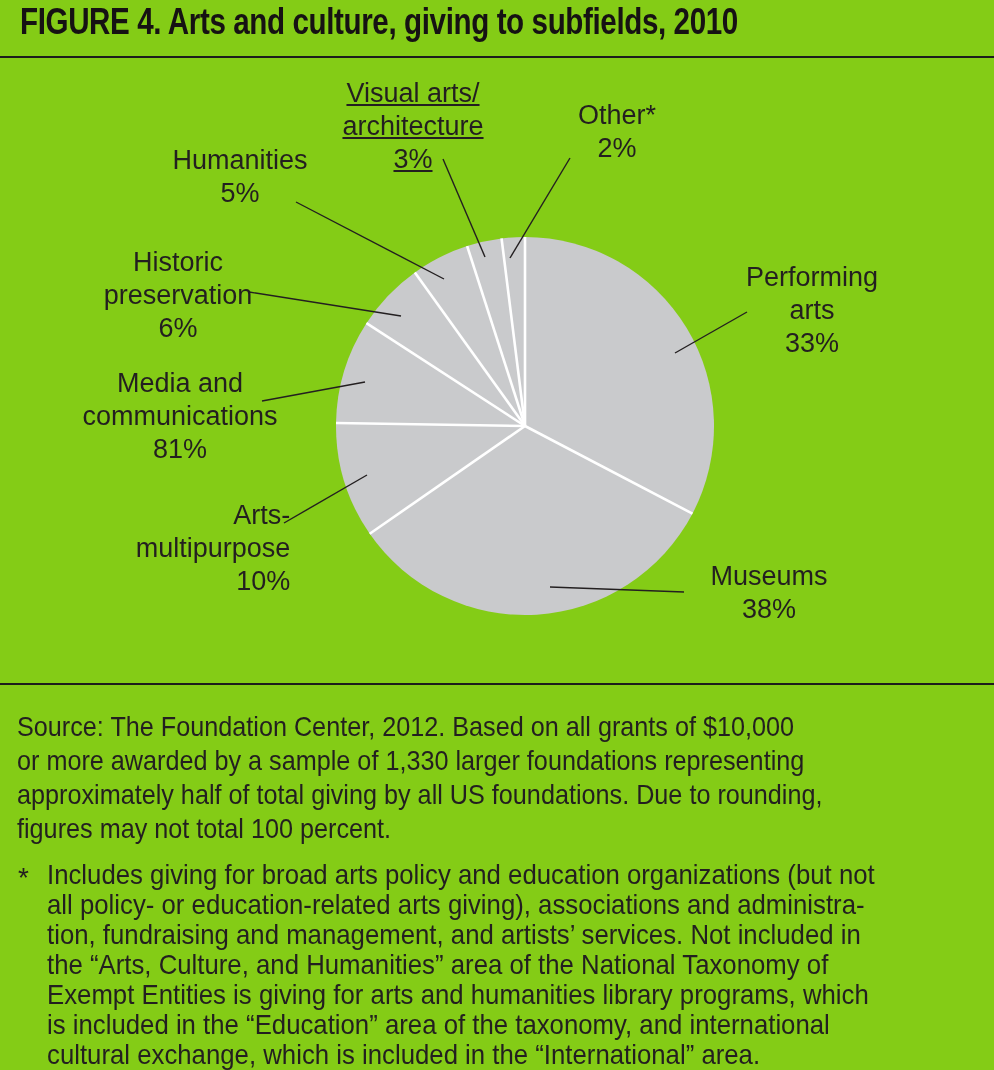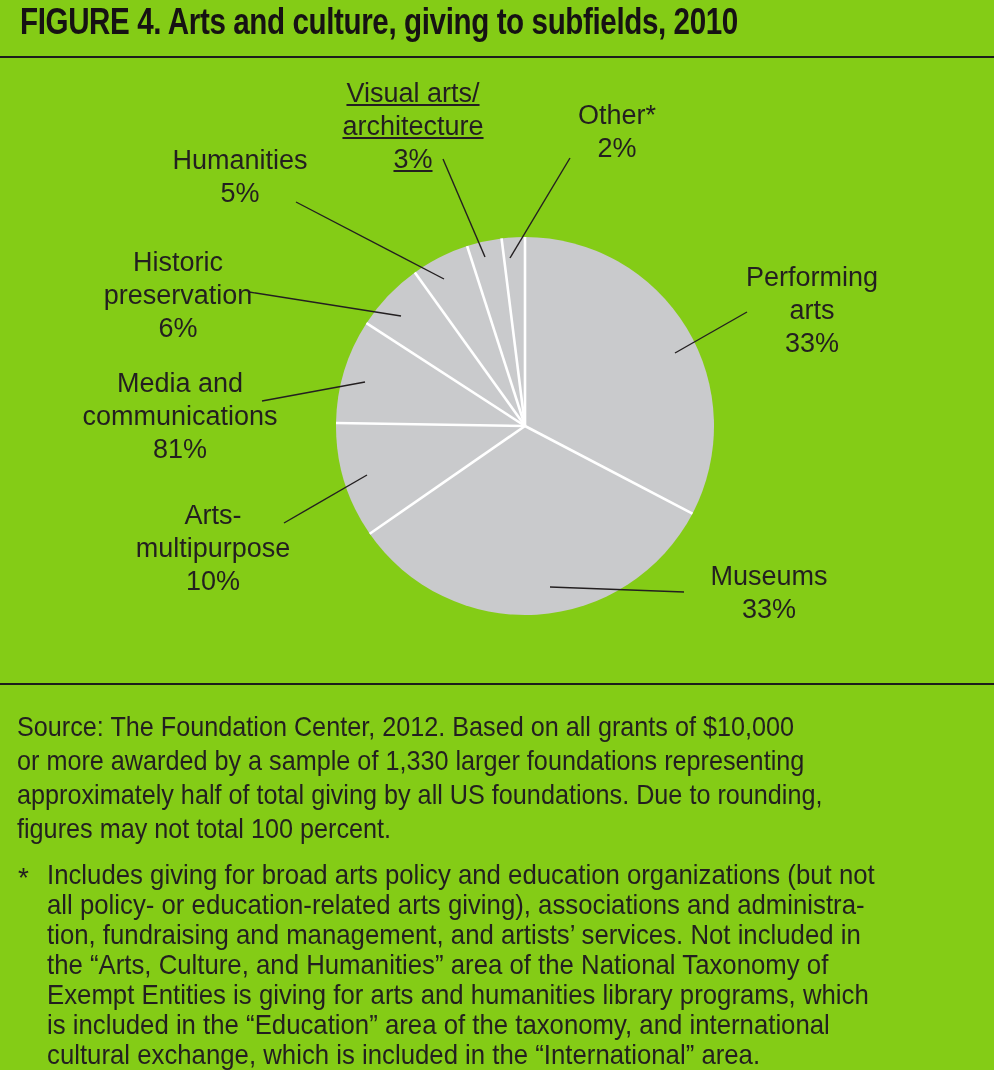--- a/index.html
+++ b/index.html
@@ -68,22 +68,22 @@
       <line x1="249" y1="292" x2="401" y2="316" stroke="#231f20" stroke-width="1.4"></line>
       <line x1="296" y1="202" x2="444" y2="279" stroke="#231f20" stroke-width="1.4"></line>
       <line x1="443" y1="159" x2="485" y2="257" stroke="#231f20" stroke-width="1.4"></line>
       <line x1="570" y1="158" x2="510" y2="258" stroke="#231f20" stroke-width="1.4"></line>
     </svg>
 
   <div id="labels">
       <div class="slice-label" style="left: 812px; top: 261px;">Performing arts
 33%</div>
       <div class="slice-label" style="left: 769px; top: 560px;">Museums
-33%</div>
-      <div class="slice-label" style="left: 213px; top: 499px;">Arts-
+38%</div>
+      <div class="slice-label" style="left: 213px; top: 499px; text-align: right;">Arts-
 multipurpose
 10%</div>
       <div class="slice-label" style="left: 180px; top: 367px;">Media and
 communications
 81%</div>
       <div class="slice-label" style="left: 166px; top: 246px; margin-left: 12px;">Historic
 preservation
 6%</div>
       <div class="slice-label" style="left: 240px; top: 144px;">Humanities
 5%</div>

